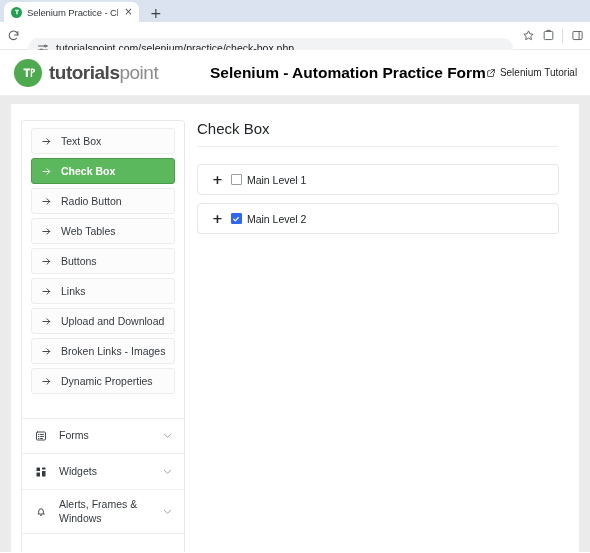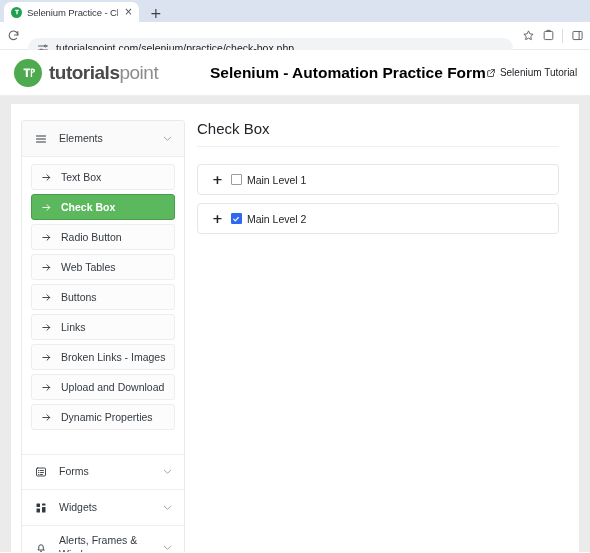--- a/index.html
+++ b/index.html
@@ -321,33 +321,20 @@
         </span>
         <span>Selenium Tutorial</span>
       </div>
     </div>
 
     <div class="page-body">
       <div class="page-card">
 
         <div class="sidebar">
 
-          <div class="group-header">
-            <span class="gh-icon">
-              <svg width="12" height="12" viewBox="0 0 24 24" stroke="#343a40" stroke-width="2" stroke-linecap="round">
-                <path d="M3 6h18M3 12h18M3 18h18"></path>
-              </svg>
-            </span>
-            <span class="gh-label">Elements</span>
-            <span class="gh-chevron">
-              <svg width="11" height="11" viewBox="0 0 24 24" fill="none" stroke="#9a9a9a" stroke-width="2" stroke-linecap="round">
-                  <path d="M5 9l7 7 7-7"></path>
-                </svg>
-            </span>
-          </div>
           <div class="group-items">
             <div class="nav-item">
               <span class="arrow">
                   <svg width="11" height="11" viewBox="0 0 24 24" fill="none" stroke="currentColor" stroke-width="2" stroke-linecap="round" stroke-linejoin="round">
                     <path d="M4 12h15"></path>
                     <path d="M13 6l6 6-6 6"></path>
                   </svg>
                 </span>
               <span class="label">Text Box</span>
             </div>
@@ -396,30 +383,30 @@
                 </span>
               <span class="label">Links</span>
             </div>
             <div class="nav-item">
               <span class="arrow">
                   <svg width="11" height="11" viewBox="0 0 24 24" fill="none" stroke="currentColor" stroke-width="2" stroke-linecap="round" stroke-linejoin="round">
                     <path d="M4 12h15"></path>
                     <path d="M13 6l6 6-6 6"></path>
                   </svg>
                 </span>
+              <span class="label">Upload and Download</span>
+            </div>
+            <div class="nav-item">
+              <span class="arrow">
+                  <svg width="11" height="11" viewBox="0 0 24 24" fill="none" stroke="currentColor" stroke-width="2" stroke-linecap="round" stroke-linejoin="round">
+                    <path d="M4 12h15"></path>
+                    <path d="M13 6l6 6-6 6"></path>
+                  </svg>
+                </span>
               <span class="label">Broken Links - Images</span>
-            </div>
-            <div class="nav-item">
-              <span class="arrow">
-                  <svg width="11" height="11" viewBox="0 0 24 24" fill="none" stroke="currentColor" stroke-width="2" stroke-linecap="round" stroke-linejoin="round">
-                    <path d="M4 12h15"></path>
-                    <path d="M13 6l6 6-6 6"></path>
-                  </svg>
-                </span>
-              <span class="label">Upload and Download</span>
             </div>
             <div class="nav-item">
               <span class="arrow">
                   <svg width="11" height="11" viewBox="0 0 24 24" fill="none" stroke="currentColor" stroke-width="2" stroke-linecap="round" stroke-linejoin="round">
                     <path d="M4 12h15"></path>
                     <path d="M13 6l6 6-6 6"></path>
                   </svg>
                 </span>
               <span class="label">Dynamic Properties</span>
             </div>

